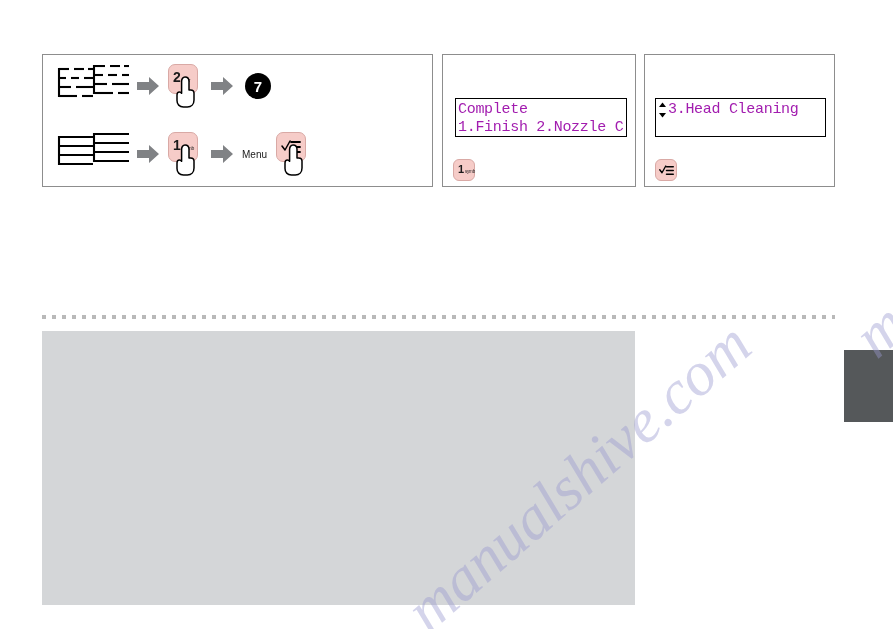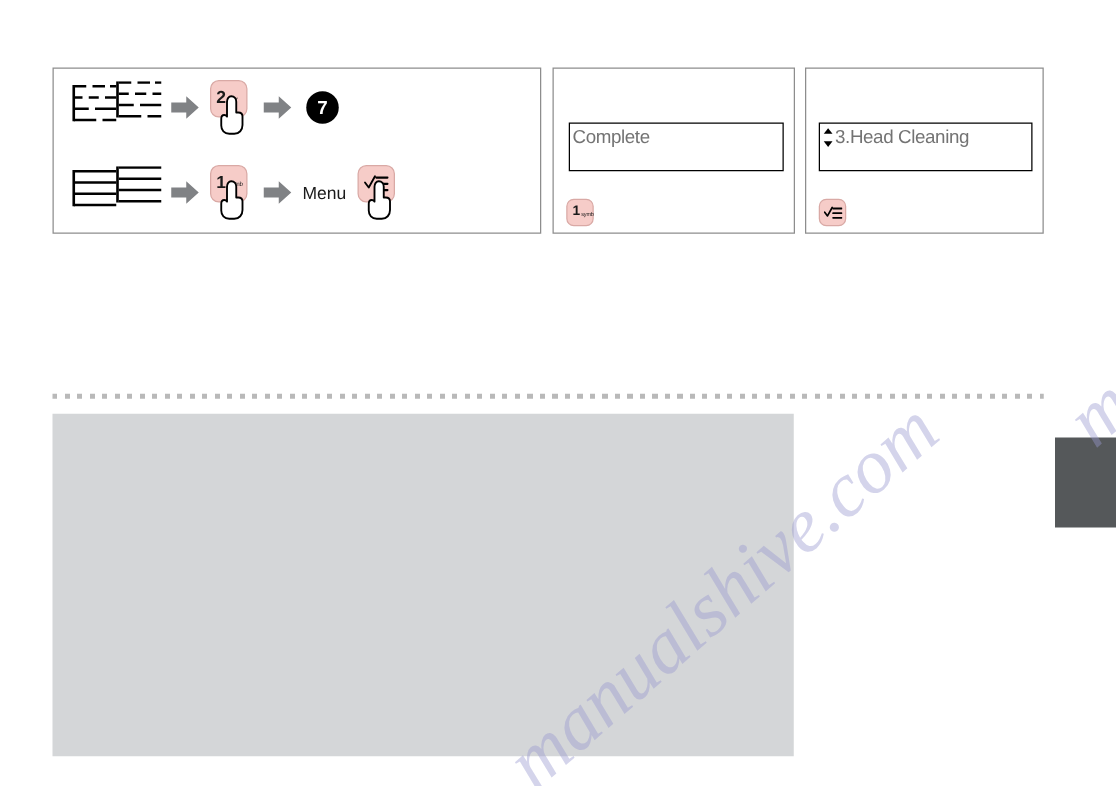--- a/index.html
+++ b/index.html
@@ -133,21 +133,21 @@
   .menu-glyph {
     position: absolute;
     left: 5px;
     top: 7px;
     width: 20px;
     height: 16px;
   }
   .menu-glyph svg { display: block; }
 
   .menu-text {
-    font-size: 14px;
+    font-size: 10px;
     color: #1a1a1a;
     margin: 0 6px 0 3px;
     white-space: nowrap;
     flex: 0 0 auto;
   }
 
   
   .badge {
     width: 26px;
     height: 26px;
@@ -170,24 +170,24 @@
     border: 1px solid #000000;
     background: #ffffff;
     box-sizing: border-box;
     padding: 2px 0 1px 2px;
     overflow: hidden;
   }
   #lcd-screen-1 { left: 12px; top: 43px; width: 172px; height: 39px; }
   #lcd-screen-2 { left: 10px; top: 43px; width: 171px; height: 39px; }
 
   .lcd-line {
-    font-family: Liberation Sans, sans-serif;
+    font-family: Liberation Mono, monospace;
     font-size: 15px;
     line-height: 18px;
-    color: #737373;
+    color: #a21caf;
     white-space: nowrap;
     letter-spacing: -0.3px;
   }
   .lcd-line-with-arrows {
     display: flex;
     align-items: center;
   }
   .updown-arrows {
     width: 9px;
     height: 16px;
@@ -405,20 +405,21 @@
                      c0 -1.8 1 -3 2.4 -3 c1 0 1.8 .5 2.2 1.3 V5.4 C7.6 3 9 1 11 1 Z" fill="#ffffff" stroke="#000000" stroke-width="1.5" stroke-linejoin="round"></path>
           </svg>
         </div>
       </div>
     </div>
   </div>
 
   <div class="panel" id="panel-lcd-1">
     <div class="lcd" id="lcd-screen-1">
       <div class="lcd-line">Complete</div>
+      <div class="lcd-line">1.Finish 2.Nozzle C</div>
     </div>
     <div class="lcd-key" id="lcd-key-1">
       <span class="lcd-key-label">1</span>
       <span class="lcd-key-sub">symb</span>
     </div>
   </div>
 
   <div class="panel" id="panel-lcd-2">
     <div class="lcd" id="lcd-screen-2">
       <div class="lcd-line lcd-line-with-arrows">

